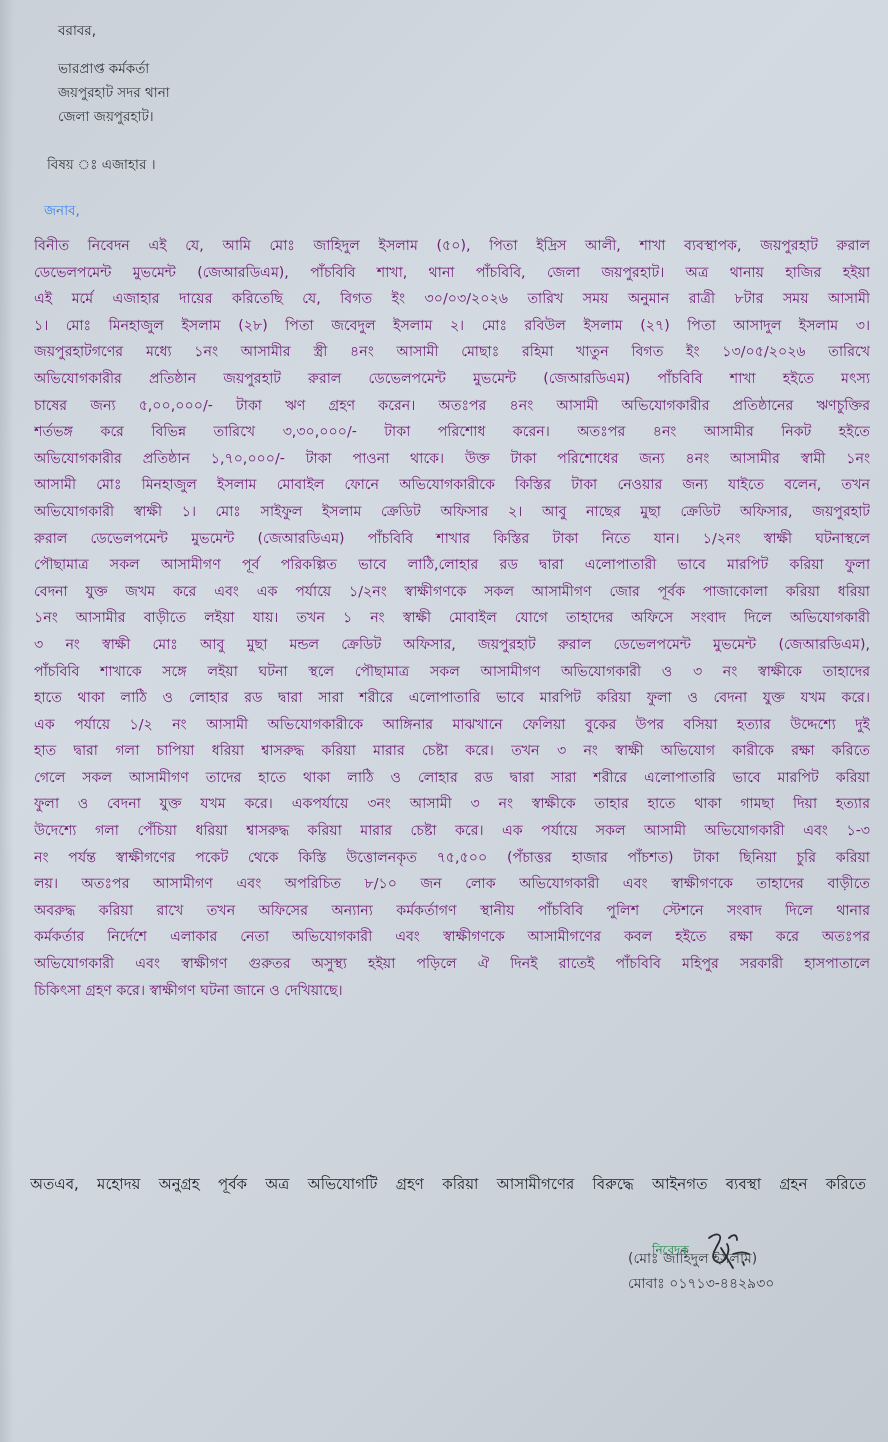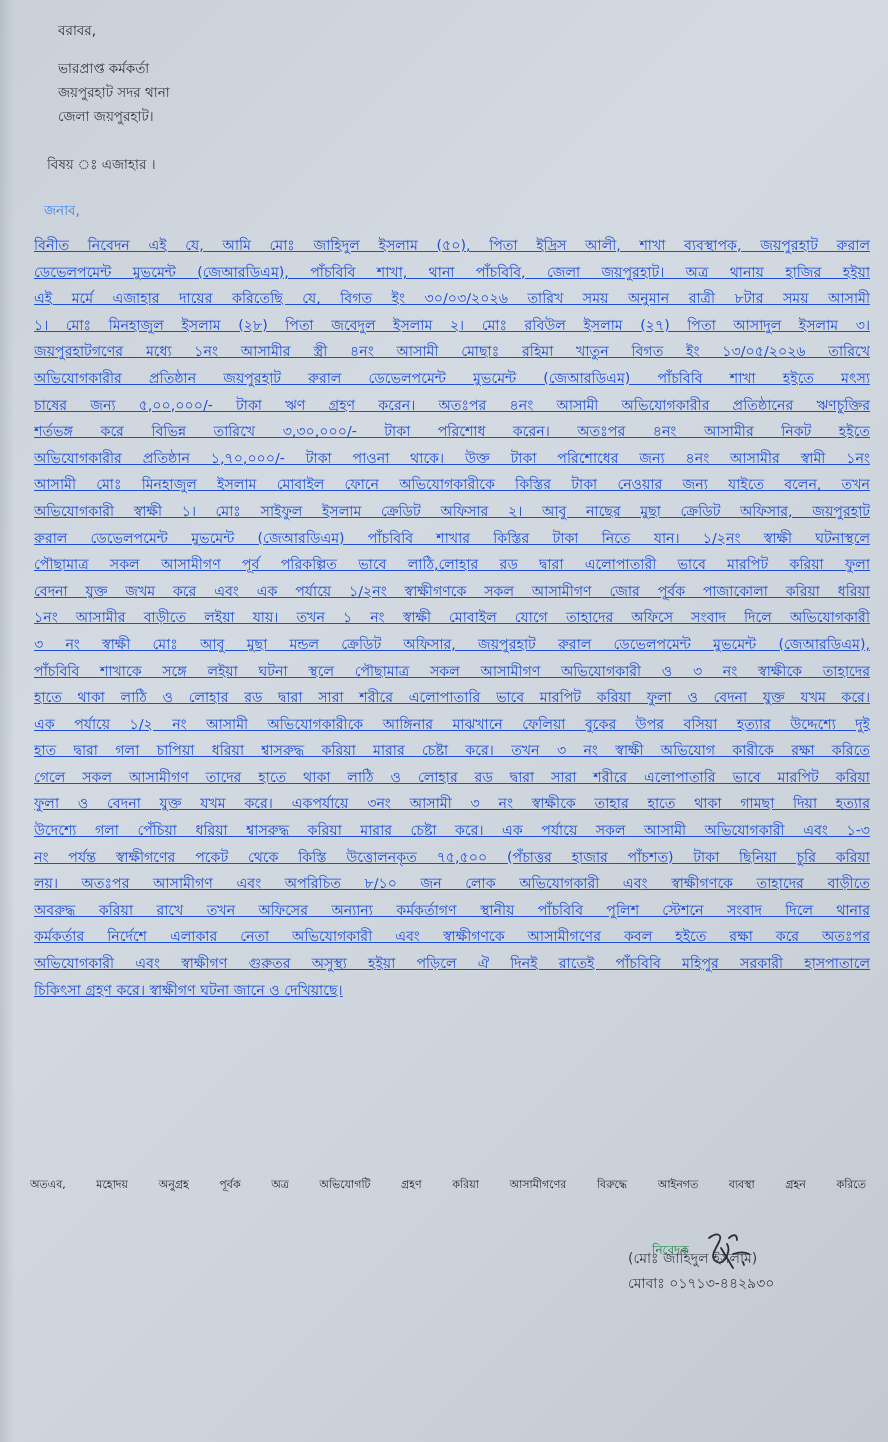--- a/index.html
+++ b/index.html
@@ -52,40 +52,39 @@
       top: 200px;
       font-size: 13.5px;
       color: #3b82f6;
     }
     .body-lines {
       position: absolute;
       left: 34px;
       top: 232px;
       width: 836px;
       font-size: 14.2px;
-      color: #1d4ed8;
-      text-decoration: underline;
+      color: #701a75;
     }
     .body-line {
       height: 26.6px;
       line-height: 26.6px;
       white-space: nowrap;
       overflow: hidden;
       text-align: justify;
       text-align-last: justify;
     }
     .body-line.last {
       text-align-last: left;
     }
     .closing {
       position: absolute;
       left: 30px;
       top: 1168px;
       width: 836px;
-      font-size: 11px;
+      font-size: 15px;
       color: #202226;
     }
     .closing .body-line { height: 33px; line-height: 33px; }
     .signature-row {
       position: absolute;
       left: 652px;
       top: 1228px;
       display: flex;
       align-items: center;
       gap: 14px;

